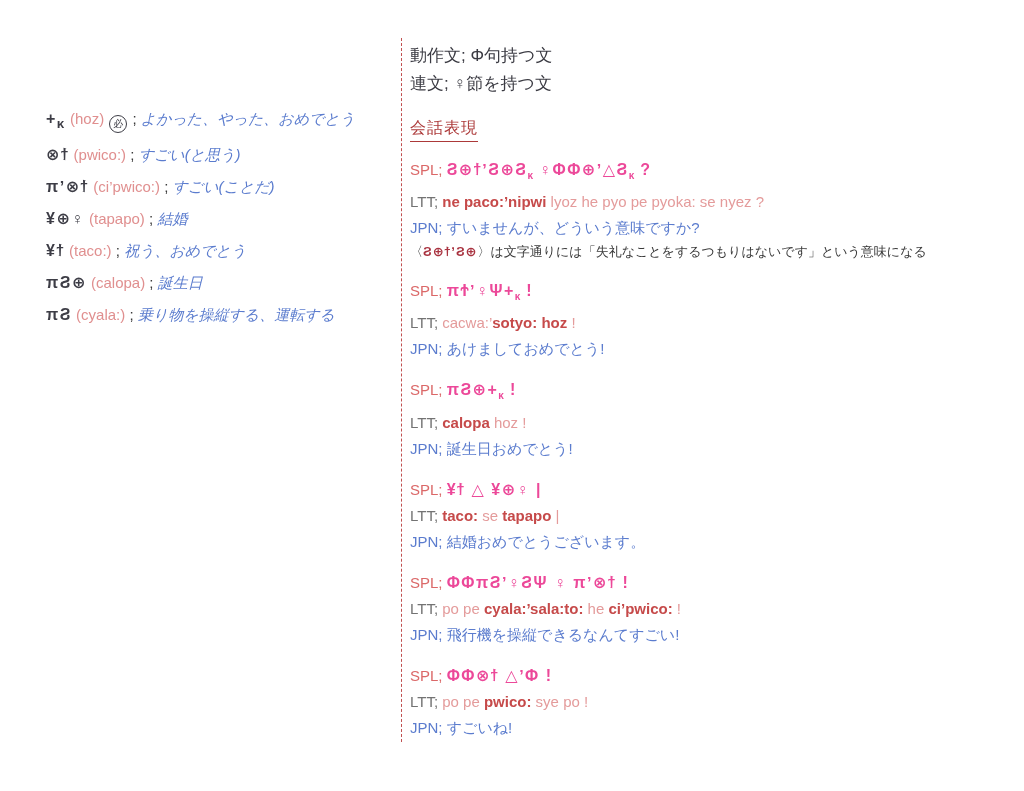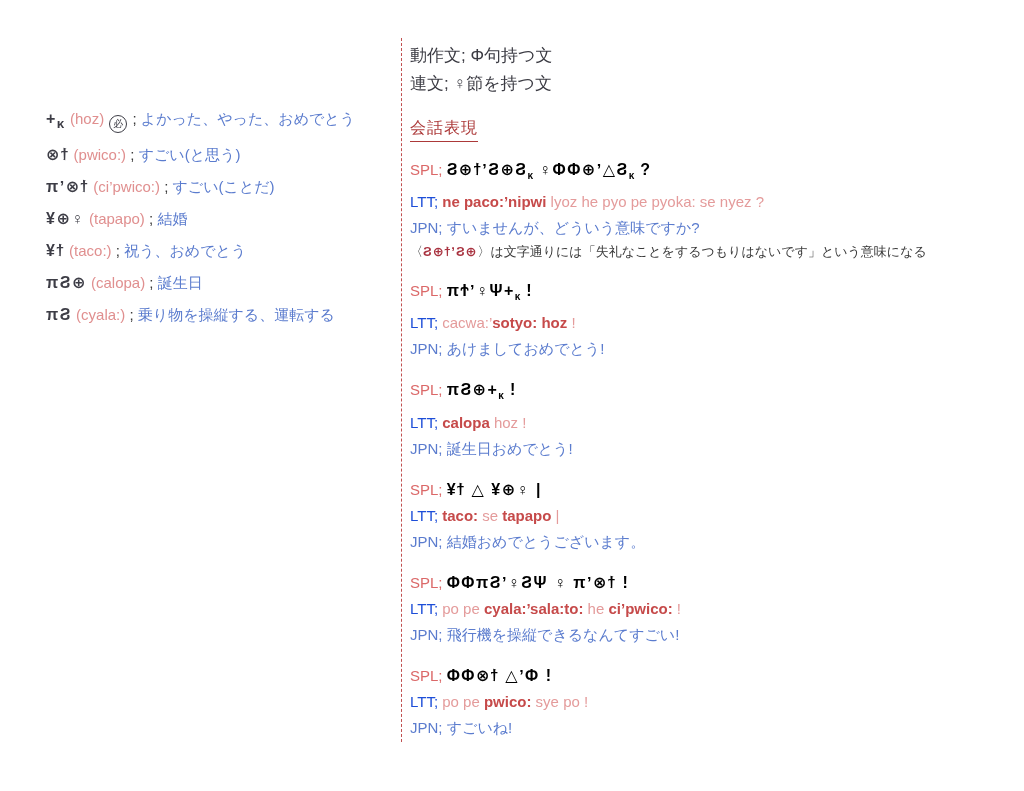--- a/index.html
+++ b/index.html
@@ -5,39 +5,39 @@
   html,body{margin:0;padding:0;background:#ffffff;width:1024px;height:791px;overflow:hidden;}
   body{font-family:"Liberation Sans","DejaVu Sans",sans-serif;color:#3a3a42;position:relative;}
 
   
   .left-col{position:absolute;left:46px;top:103px;width:350px;}
   .vocab-item{height:32px;line-height:32px;font-size:15px;white-space:nowrap;}
   .vocab-item:first-child{margin-bottom:4px;}
   .glyph{color:#3d3d46;font-size:16px;font-weight:600;letter-spacing:1.5px;}
   .roman{color:#e08f8f;}
   .sep{color:#3a3a3a;}
-  .meaning{color:#5b7cce;}
+  .meaning{color:#5b7cce;font-style:italic;}
   .circle-badge{display:inline-block;width:16px;height:16px;border:1.4px solid #3d3d46;border-radius:50%;
     font-size:10px;line-height:16px;text-align:center;vertical-align:-3px;color:#3d3d46;margin:0 1px;}
 
   
   .divider{position:absolute;left:401px;top:38px;height:704px;width:0;border-left:1.5px dashed #c05050;}
 
   
   .right-col{position:absolute;left:410px;top:0;width:606px;padding-top:42px;}
   .header-line{font-size:17px;line-height:28px;color:#3a3a42;}
   .section-title{display:inline-block;margin-top:20px;font-size:16px;color:#ac3939;
     border-bottom:1.4px solid #ac3939;padding-bottom:2px;letter-spacing:1px;}
 
   .dialog{margin-top:15px;font-size:15px;line-height:26px;}
   .dialog .row{white-space:nowrap;}
   .spl-label{color:#db6868;}
-  .spl-glyphs{color:#000000;font-weight:600;font-size:16px;letter-spacing:1.5px;}
+  .spl-glyphs{color:#ec4899;font-weight:600;font-size:16px;letter-spacing:1.5px;}
   .spl-glyphs sub{font-size:10px;letter-spacing:0;}
-  .ltt-label{color:#1d4ed8;}
+  .ltt-label{color:#737373;}
   .ltt-seg-b{color:#c64a4a;font-weight:bold;}
   .ltt-seg-l{color:#e49b9b;}
   .jpn-label,.jpn-text{color:#5b7cce;}
   .note-line{font-size:13px;color:#3a3a3a;line-height:22px;white-space:nowrap;}
   .note-glyph{color:#a93340;font-weight:600;letter-spacing:1px;}
 </style>
 </head>
 <body>
 
 <div class="left-col">

